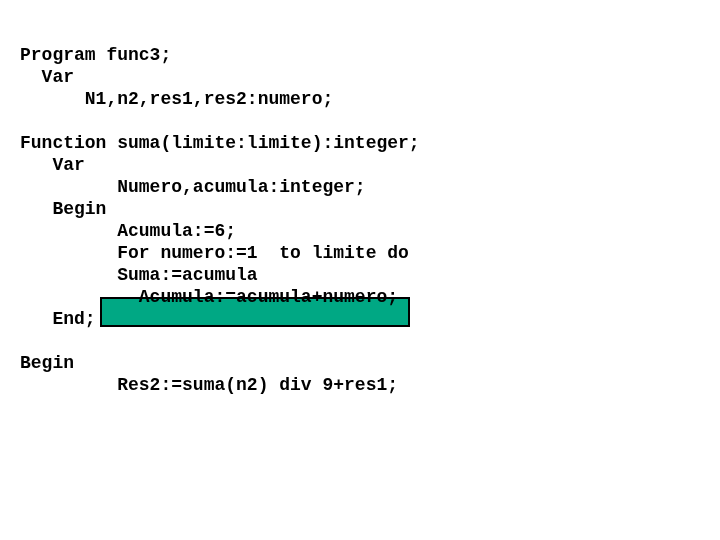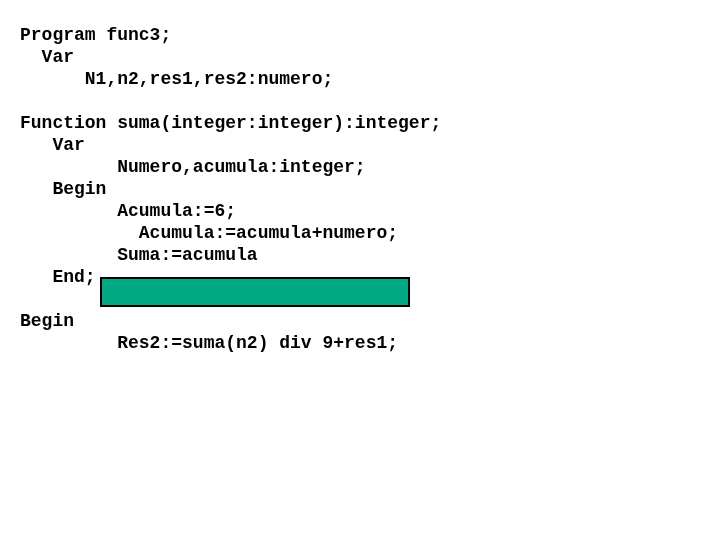--- a/index.html
+++ b/index.html
@@ -10,20 +10,21 @@
     background: #ffffff;
     font-family: "Courier New", Courier, monospace;
     font-size: 18px;
     font-weight: bold;
     color: #000000;
   }
   .page {
     position: relative;
     padding: 24px 20px 0 20px;
     line-height: 22px;
+    margin-top: 20px;
   }
   .line {
     white-space: pre;
   }
   .spacer {
     height: 22px;
   }
   .highlight-box {
     position: absolute;
     background: #00a884; 
@@ -41,25 +42,26 @@
 
 <div class="page">
 
   <div class="highlight-box" style="left:100px;top:277px;width:310px;height:30px;"></div>
 
   <div class="code-layer">
     <div class="line">Program func3;</div>
     <div class="line">  Var</div>
     <div class="line">      N1,n2,res1,res2:numero;</div>
     <div class="spacer"></div>
-    <div class="line">Function suma(integer:integer):integer;</div>
+    <div class="line">Function suma(limite:limite):integer;</div>
     <div class="line">   Var</div>
     <div class="line">         Numero,acumula:integer;</div>
     <div class="line">   Begin</div>
     <div class="line">         Acumula:=6;</div>
+    <div class="line">         For numero:=1  to limite do</div>
+    <div class="line">         Suma:=acumula</div>
     <div class="line">           Acumula:=acumula+numero;</div>
-    <div class="line">         Suma:=acumula</div>
     <div class="line">   End;</div>
     <div class="spacer"></div>
     <div class="line">Begin</div>
     <div class="line">         Res2:=suma(n2) div 9+res1;</div>
   </div>
 </div>
 
 </body></html>

